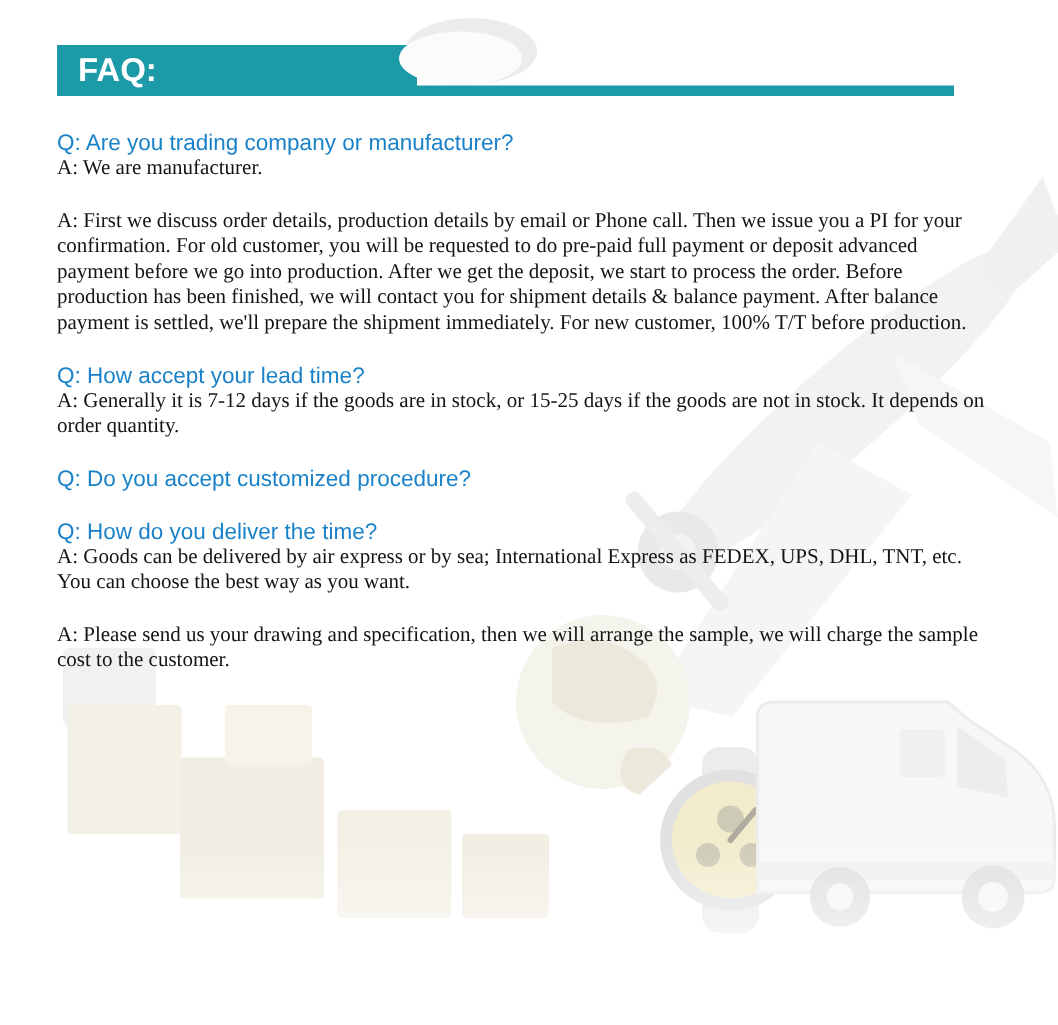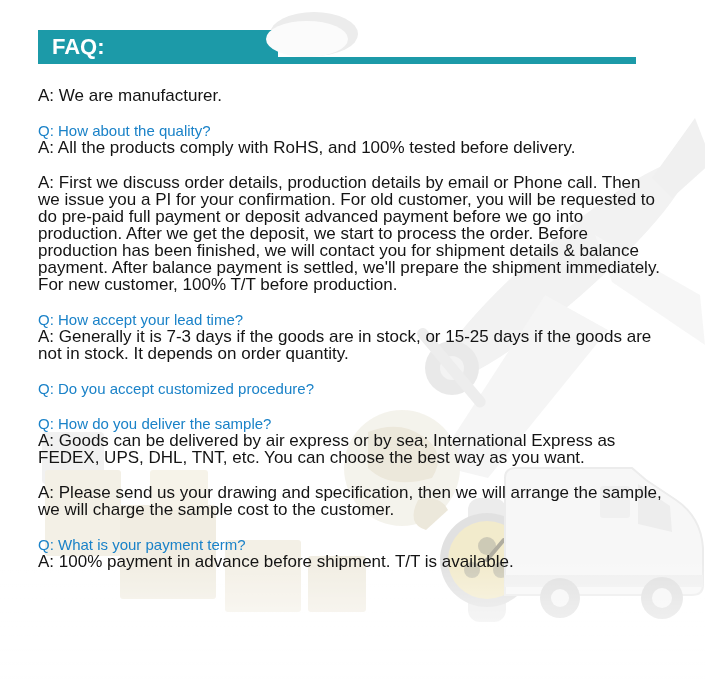--- a/index.html
+++ b/index.html
@@ -30,24 +30,25 @@
   .faq-item { margin: 0 0 18px 0; }
   .faq-item h3.q {
     margin: 0;
     font-size: 15px;
     line-height: 17px;
     font-weight: 400;
     color: #1a82c8;
   }
   .faq-item p.a {
     margin: 0;
-    font-size: 17px;
+    font-size: 14px;
     line-height: 17px;
     font-weight: 400;
     color: #141414;
+    font-family: Liberation Serif, serif;
   }
   .banner-title {
     font-family: "Liberation Sans", sans-serif;
     font-weight: bold;
     font-size: 22px;
   }
 </style>
 </head>
 <body>
 
@@ -113,40 +114,33 @@
 <svg class="banner-svg" width="705" height="72" xmlns="http://www.w3.org/2000/svg">
   <ellipse cx="314" cy="34" rx="44" ry="22" fill="#ececec"></ellipse>
   <rect x="38" y="30" width="240" height="34" fill="#1c9aa8"></rect>
   <ellipse cx="307" cy="39" rx="41" ry="18" fill="#fbfbfb"></ellipse>
   <rect x="38" y="57" width="598" height="7" fill="#1c9aa8"></rect>
   <text x="52" y="54" class="banner-title" fill="#ffffff">FAQ:</text>
 </svg>
 
 <main class="faq">
   <section class="faq-item">
+    <h3 class="q">Q: Are you trading company or manufacturer?</h3>
     <p class="a">A: We are manufacturer.</p>
-  </section>
-  <section class="faq-item">
-    <h3 class="q">Q: How about the quality?</h3>
-    <p class="a">A: All the products comply with RoHS, and 100% tested before delivery.</p>
   </section>
   <section class="faq-item">
     <p class="a">A: First we discuss order details, production details by email or Phone call. Then we issue you a PI for your confirmation. For old customer, you will be requested to do pre-paid full payment or deposit advanced payment before we go into production. After we get the deposit, we start to process the order. Before production has been finished, we will contact you for shipment details &amp; balance payment.  After balance payment is settled, we'll prepare the shipment immediately. For new customer, 100% T/T before production.</p>
   </section>
   <section class="faq-item">
     <h3 class="q">Q: How accept your lead time?</h3>
-    <p class="a">A: Generally it is 7-3 days if the goods are in stock, or 15-25 days if the goods are not in stock. It depends on order quantity.</p>
+    <p class="a">A: Generally it is 7-12 days if the goods are in stock, or 15-25 days if the goods are not in stock. It depends on order quantity.</p>
   </section>
   <section class="faq-item">
     <h3 class="q">Q: Do you accept customized procedure?</h3>
   </section>
   <section class="faq-item">
-    <h3 class="q">Q: How do you deliver the sample?</h3>
+    <h3 class="q">Q: How do you deliver the time?</h3>
     <p class="a">A: Goods can be delivered by air express or by sea; International Express as FEDEX, UPS, DHL, TNT, etc. You can choose the best way as you want.</p>
   </section>
   <section class="faq-item">
     <p class="a">A: Please send us your drawing and specification, then we will arrange the sample, we will charge the sample cost to the customer.</p>
   </section>
-  <section class="faq-item">
-    <h3 class="q">Q: What is your payment term?</h3>
-    <p class="a">A: 100% payment in advance before shipment. T/T  is available.</p>
-  </section>
 </main>
 
 </body></html>

